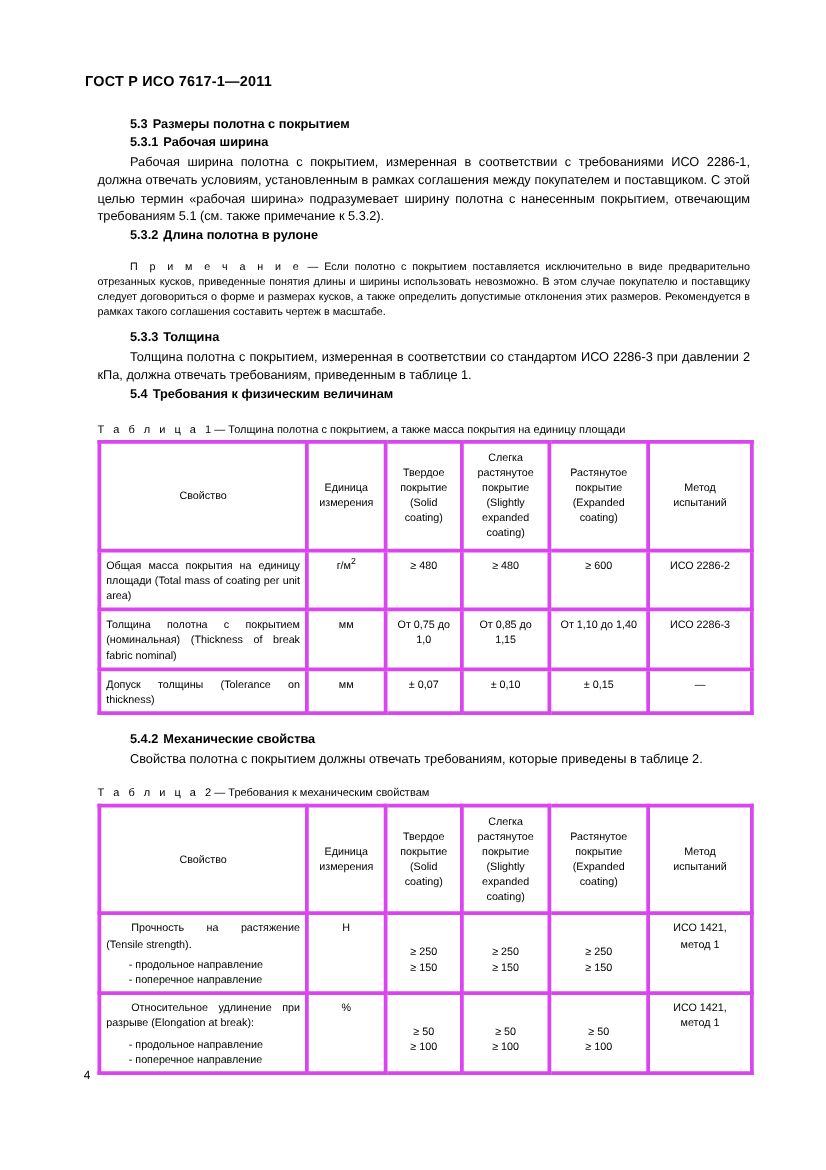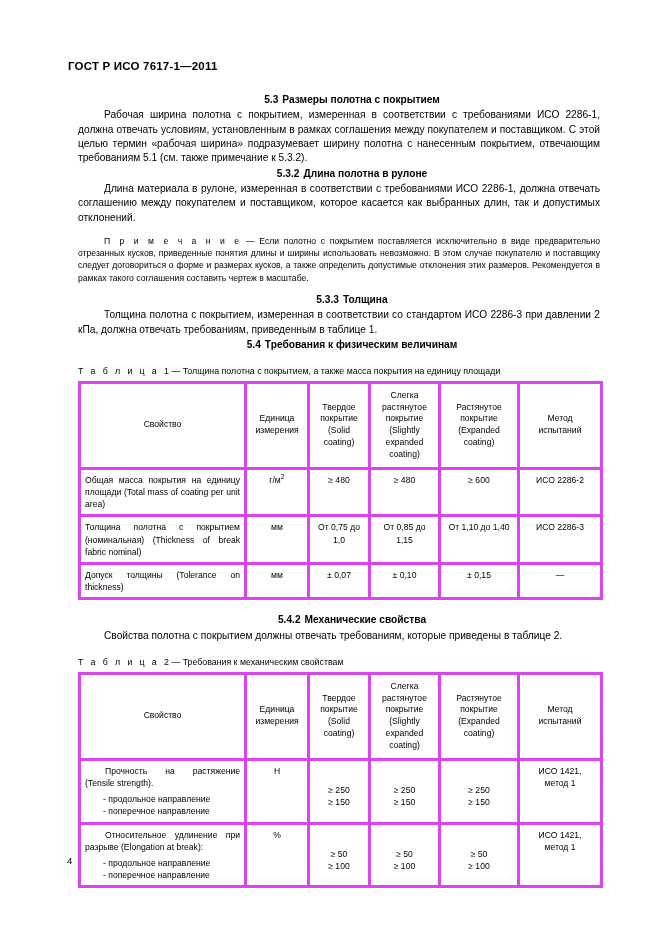--- a/index.html
+++ b/index.html
@@ -36,21 +36,20 @@
     left: 78px;
     top: 93px;
     width: 522px;
   }
   .heading {
     font-size: 10.2px;
     font-weight: bold;
     margin: 0 0 1px 0;
     padding-left: 26px;
     line-height: 1.42;
-    text-align: center;
   }
   .heading .num { margin-right: 4px; }
   .para {
     font-size: 10.2px;
     margin: 0 0 1px 0;
     line-height: 1.40;
     text-align: justify;
     text-indent: 26px;
     hyphens: manual;
   }
@@ -127,26 +126,28 @@
 <div class="page">
 
   <div class="running-head">ГОСТ Р ИСО 7617-1—2011</div>
 
   <div class="content">
 
     <div class="heading">
       <span class="num">5.3</span><span>Размеры полотна с покрытием</span>
     </div>
 
+    <div class="heading">
+      <span class="num">5.3.1</span><span>Рабочая ширина</span>
+    </div>
     <p class="para">Рабочая ширина полотна с покрытием, измеренная в соответствии с требованиями ИСО 2286-1, должна отвечать условиям, установленным в рамках соглашения между покупателем и поставщиком. С этой целью термин «рабочая ширина» подразумевает ширину полотна с нанесенным покрытием, отвечающим требованиям 5.1 (см. также примечание к 5.3.2).</p>
 
     <div class="heading">
       <span class="num">5.3.2</span><span>Длина полотна в рулоне</span>
     </div>
-    <p class="para">Длина материала в рулоне, измеренная в соответствии с требованиями ИСО 2286-1, должна отвечать соглашению между покупателем и поставщиком, которое касается как выбранных длин, так и допустимых отклонений.</p>
 
     <div class="gap-m"></div>
 
     <p class="note"><span class="lbl">П р и м е ч а н и е</span><span> — Если полотно с покрытием поставляется исключительно в виде предварительно отрезанных кусков, приведенные понятия длины и ширины использовать невозможно. В этом случае покупателю и поставщику следует договориться о форме и размерах кусков, а также определить допустимые отклонения этих размеров. Рекомендуется в рамках такого соглашения составить чертеж в масштабе.</span></p>
 
     <div class="gap-m"></div>
 
     <div class="heading">
       <span class="num">5.3.3</span><span>Толщина</span>
     </div>

